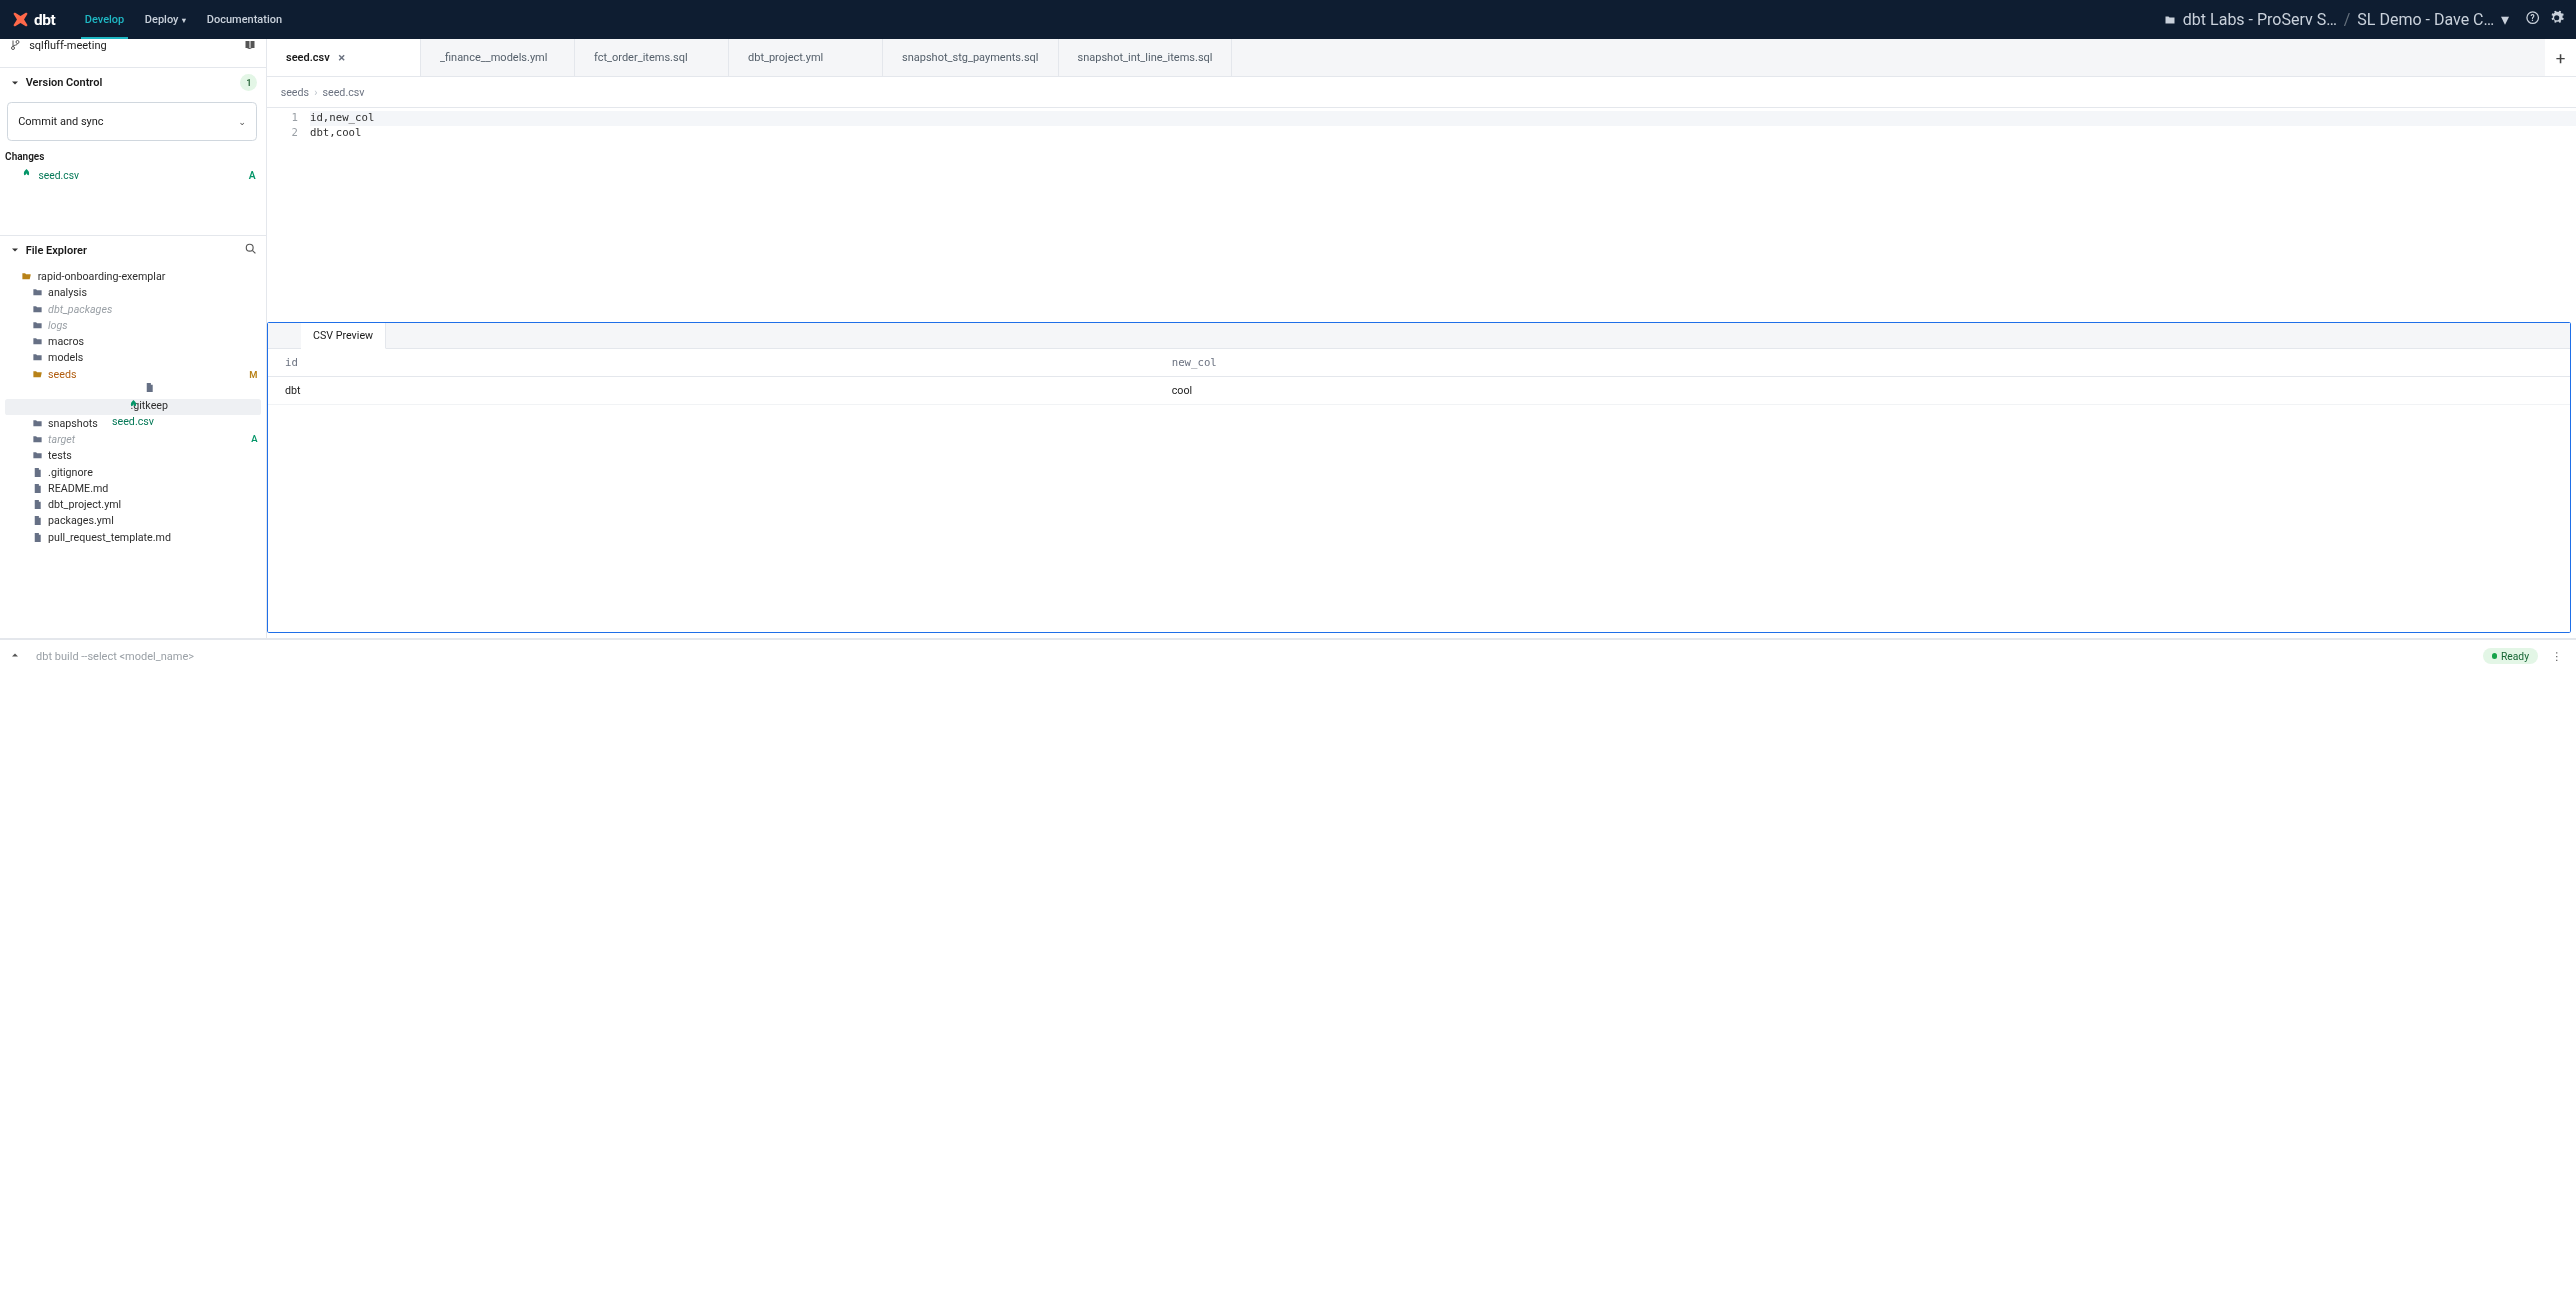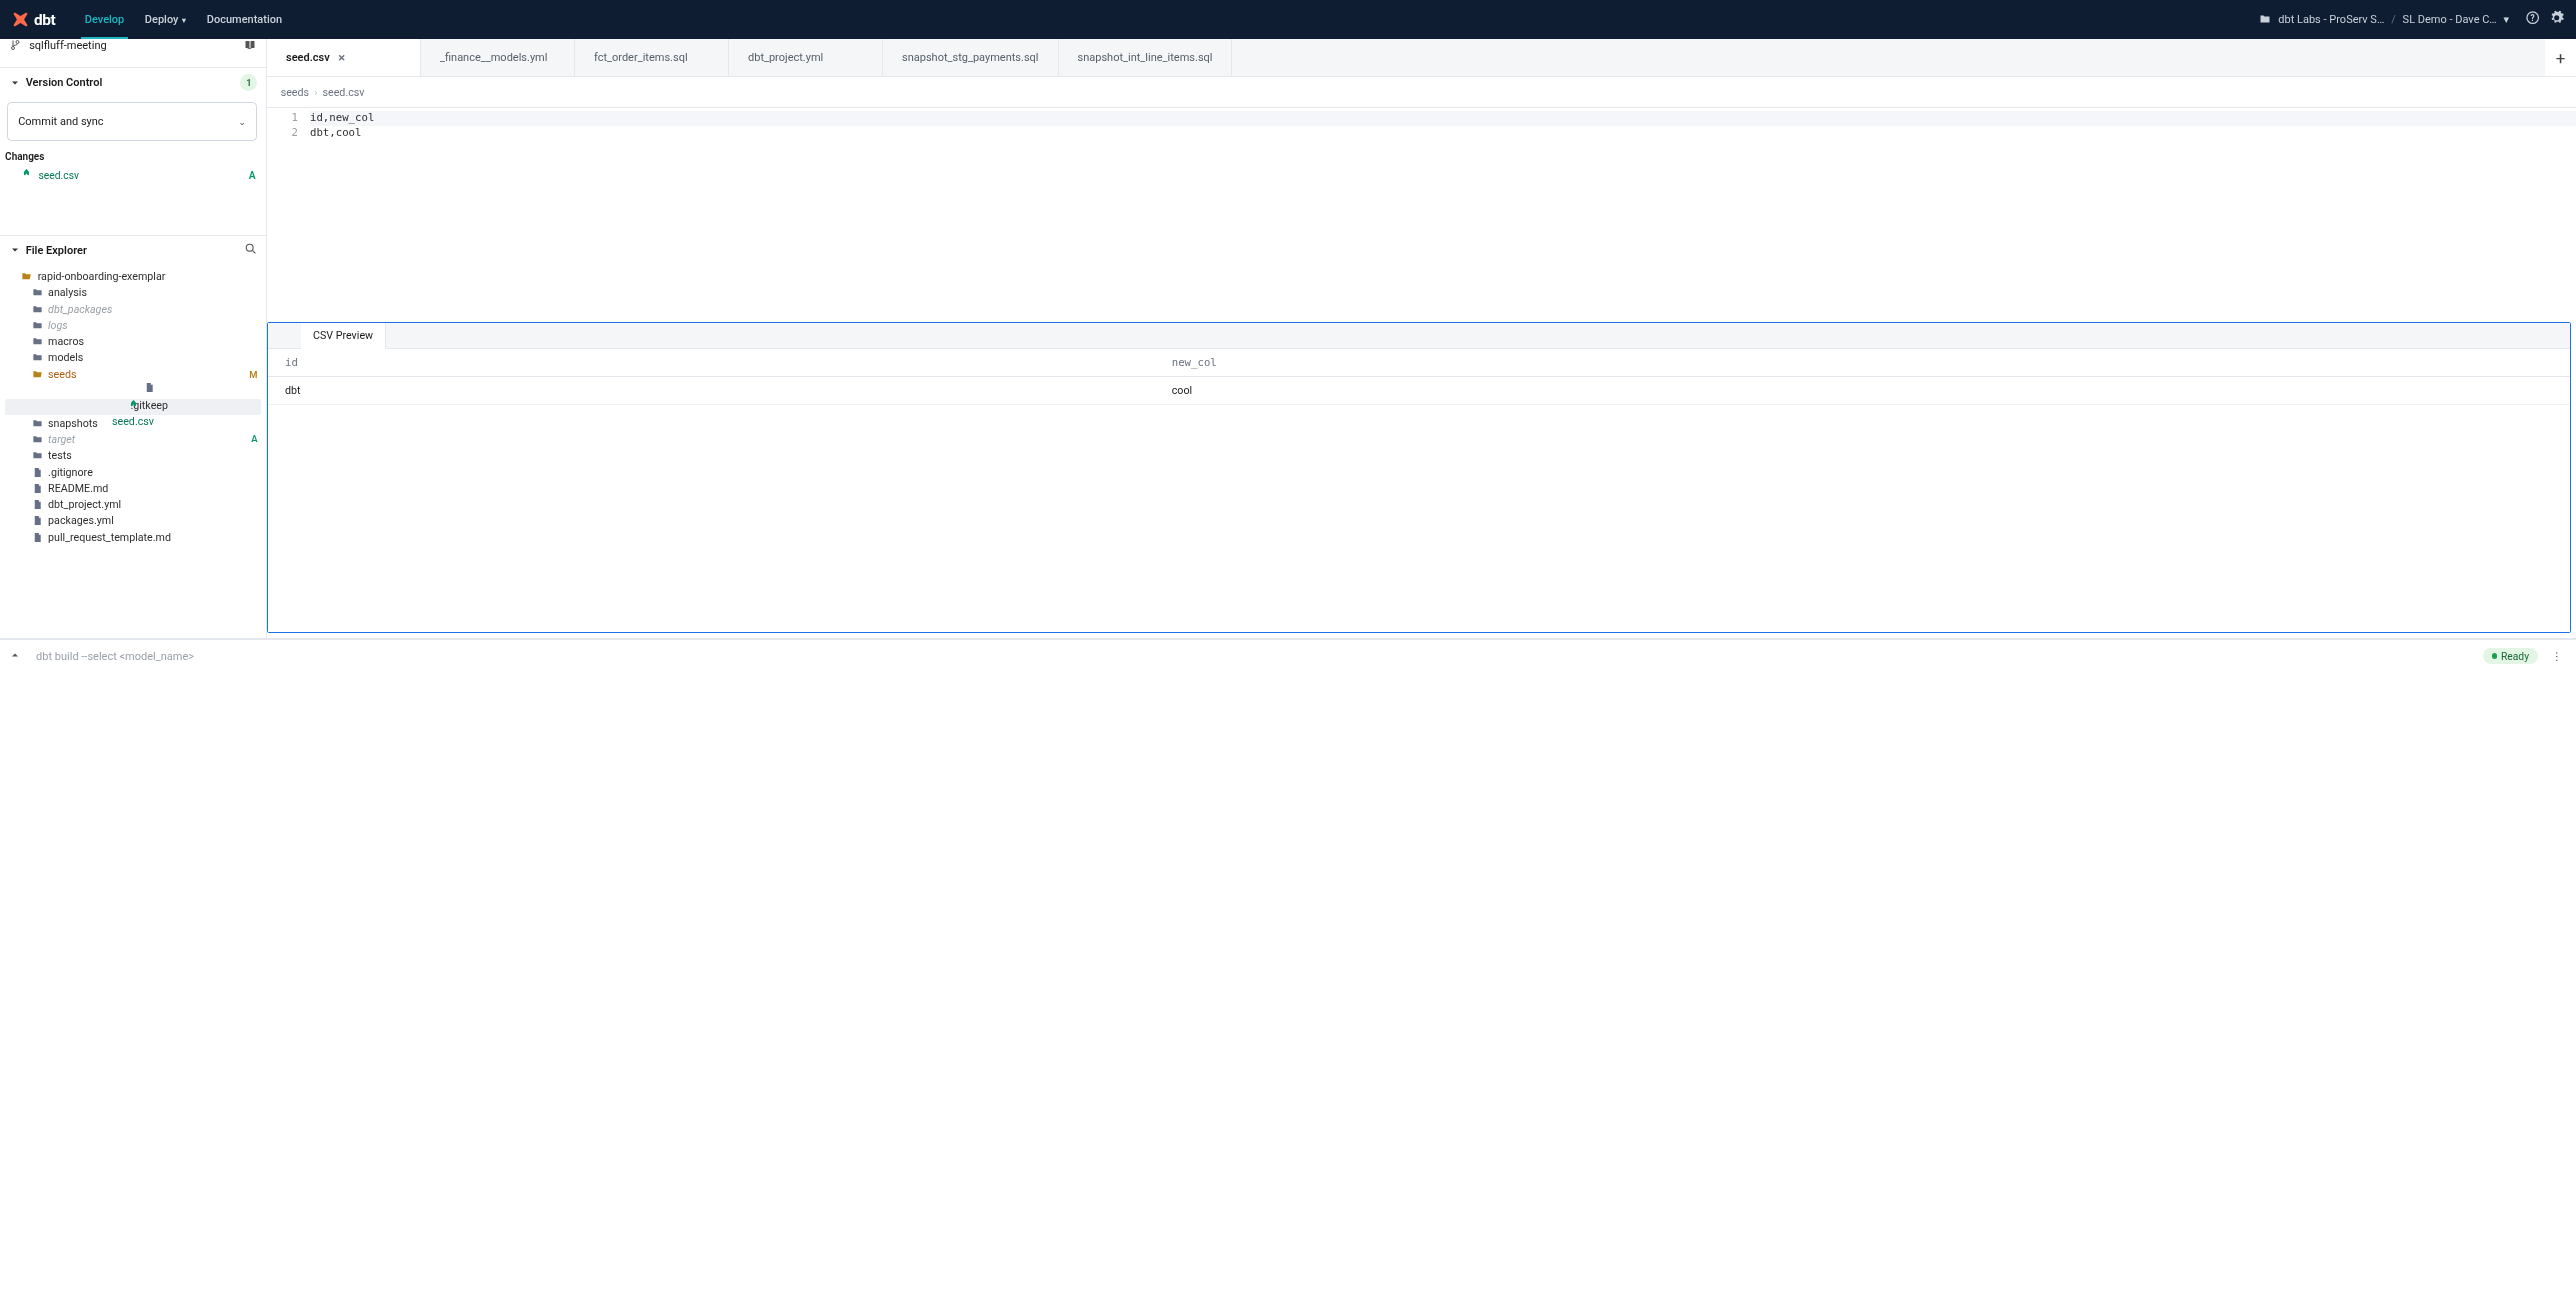--- a/index.html
+++ b/index.html
@@ -10,21 +10,21 @@
   .topnav { background: #0e1d31; color: #fff; height: 39px; display: flex; align-items: center; padding: 0 12px; }
   .logo { display: flex; align-items: center; gap: 5.1px; margin-right: 19px; }
   .logo svg { width: 17px; height: 17px; }
   .logo-text { font-weight: 700; font-size: 15.4px; letter-spacing: -0.4px; }
   .nav-links { display: flex; align-items: center; gap: 0; height: 100%; }
   .nav-link { padding: 0 10.3px; height: 100%; display: flex; align-items: center; cursor: pointer; color: #c9d1db; font-weight: 500; position: relative; }
   .nav-link.active { color: #1fb8c4; }
   .nav-link.active::after { content: ""; position: absolute; bottom: 0; left: 6.9px; right: 6.9px; height: 1.7px; background: #1fb8c4; }
   .nav-link .chev { margin-left: 3.4px; font-size: 8.6px; }
   .top-right { margin-left: auto; display: flex; align-items: center; gap: 6.9px; color: #c9d1db; }
-  .org-path { display: flex; align-items: center; gap: 6.9px; font-size: 11px; }
+  .org-path { display: flex; align-items: center; gap: 6.9px; font-size: 16px; }
   .org-path .sep { color: #66717d; }
   .top-icons { display: flex; align-items: center; gap: 8.6px; margin-left: 8.6px; }
   .top-icons svg { width: 15.4px; height: 15.4px; }
   .folder-ic { width: 12px; height: 12px; display:inline-block; }
 
   
   .body { flex: 1; display: flex; min-height: 0; border-bottom: 0.9px solid #e4e7ec; }
   .sidebar { width: 267px; border-right: 0.9px solid #e4e7ec; display: flex; flex-direction: column; }
   .sb-row { display: flex; align-items: flex-start; padding: 0 10.3px; height: 29px; }
   .branch-row { border-bottom: 0.9px solid #e4e7ec; gap: 6.9px; }

